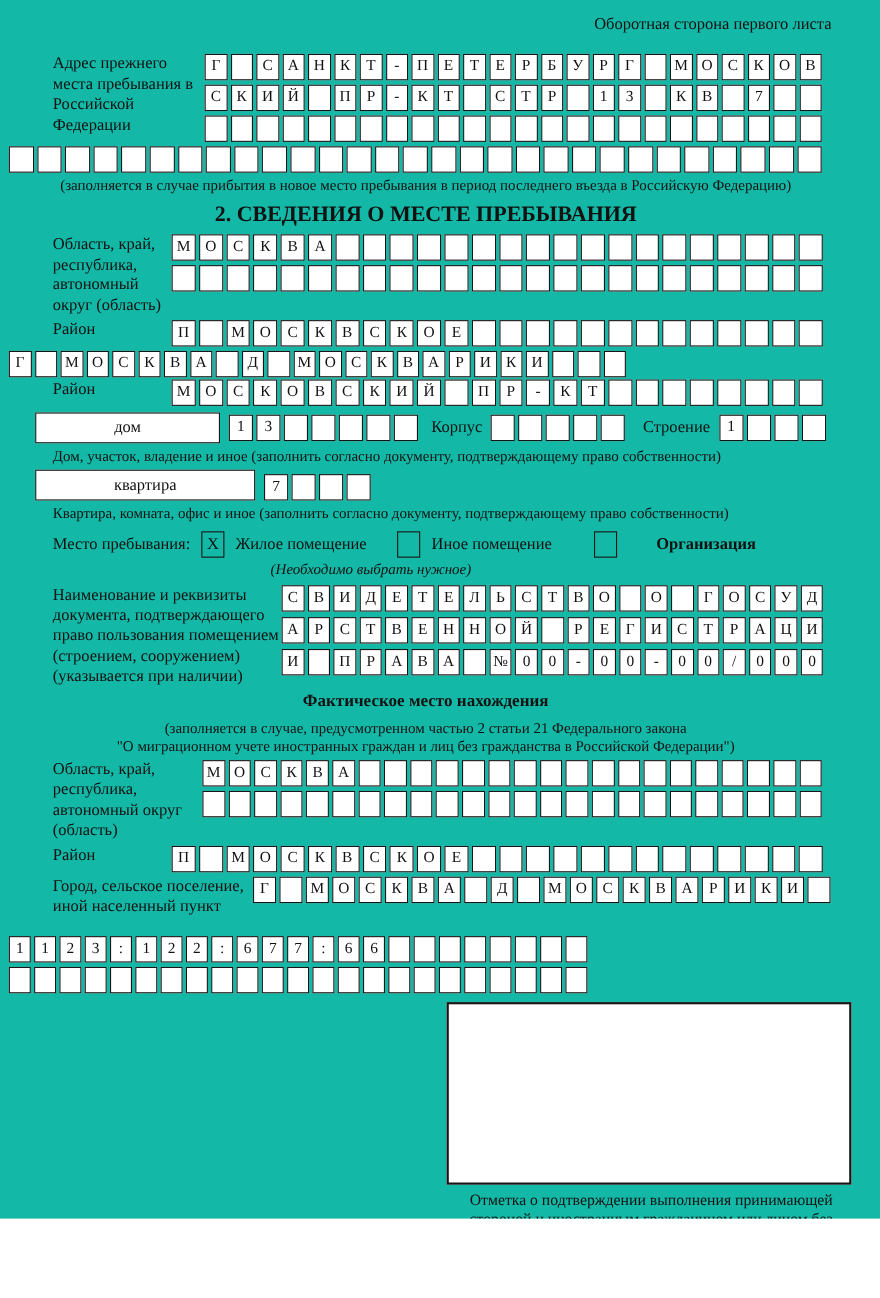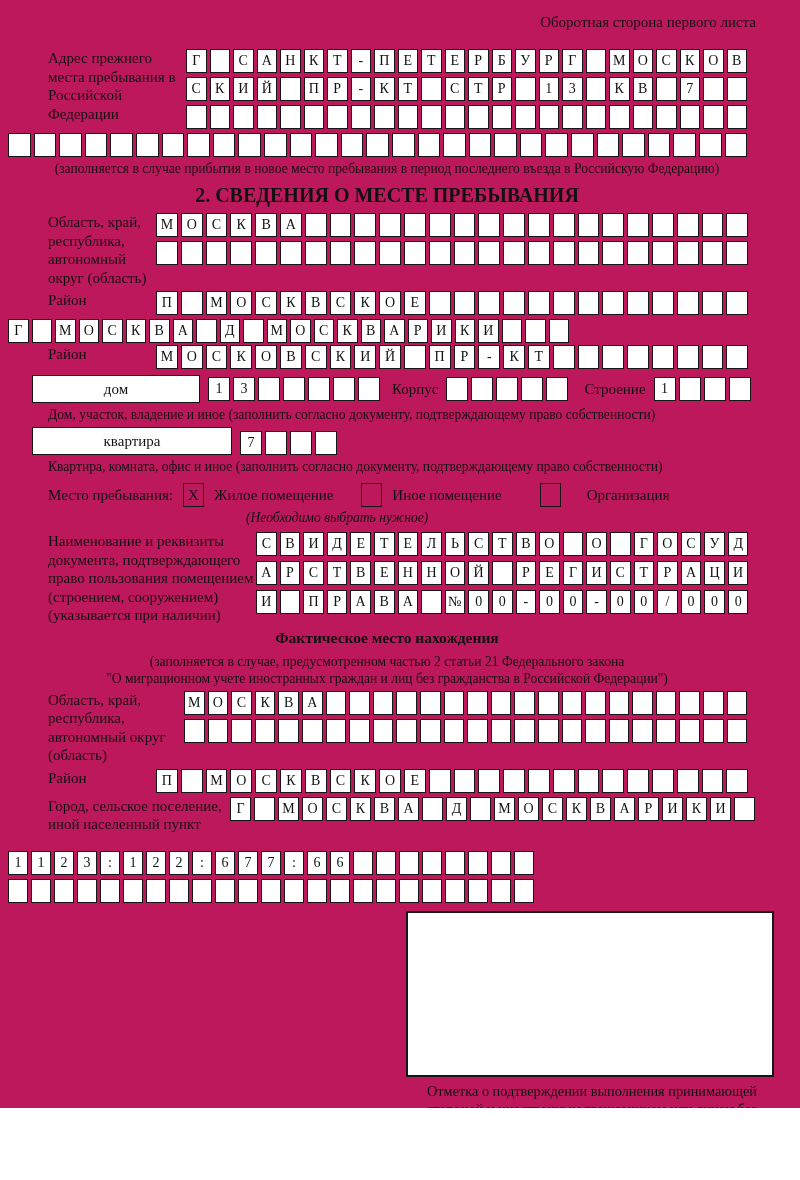--- a/index.html
+++ b/index.html
@@ -1,18 +1,18 @@
 <!DOCTYPE html>
 <html><head>
 <meta charset="utf-8">
 <style>
   html,body{margin:0;padding:0;background:#fff;}
   .page{
     width:800px;height:1108px;box-sizing:border-box;position:relative;
-    background:#be185d;color:#111;font-family:"Liberation Serif","DejaVu Serif",serif;
+    background:#14b8a6;color:#111;font-family:"Liberation Serif","DejaVu Serif",serif;
     padding:14px 34px 0 8px;overflow:hidden;
   }
   .corner-note{text-align:right;font-size:15px;padding-right:10px;}
   .flexrow{display:flex;align-items:flex-start;}
   .label{font-size:15px;line-height:18.5px;box-sizing:border-box;padding-left:40px;}
   .grids{display:flex;flex-direction:column;gap:4px;}
   .grid{display:flex;gap:3px;}
   .cell{
     width:var(--cw,20.5px);height:24px;box-sizing:border-box;border:1.6px solid #161616;
     display:inline-flex;align-items:center;justify-content:center;flex:0 0 auto;
@@ -350,21 +350,21 @@
   </div>
   <div class="caption" style="margin-top:3px;padding-left:40px;">Квартира, комната, офис и иное (заполнить согласно документу, подтверждающему право собственности)</div>
 
   <div class="residence-row">
     <span class="opt-label">Место пребывания:</span>
     <span class="chk">X</span>
     <span class="opt-label">Жилое помещение</span>
     <span class="chk" style="margin-left:18px;"></span>
     <span class="opt-label">Иное помещение</span>
     <span class="chk" style="margin-left:28px;"></span>
-    <span class="opt-label" style="margin-left:16px;">Организация</span>
+    <span class="opt-label" style="margin-left:26px;font-weight:bold;">Организация</span>
   </div>
   <div class="caption" style="padding-left:238px;font-style:italic;">(Необходимо выбрать нужное)</div>
 
   <div class="flexrow mt6">
     <div class="label" style="width:248px;">Наименование и реквизиты документа, подтверждающего право пользования помещением (строением, сооружением) (указывается при наличии)</div>
     <div class="grids" style="gap:5px;">
       <div class="grid" style="--cw:20.6px;">
           <span class="cell">С</span>
           <span class="cell">В</span>
           <span class="cell">И</span>

